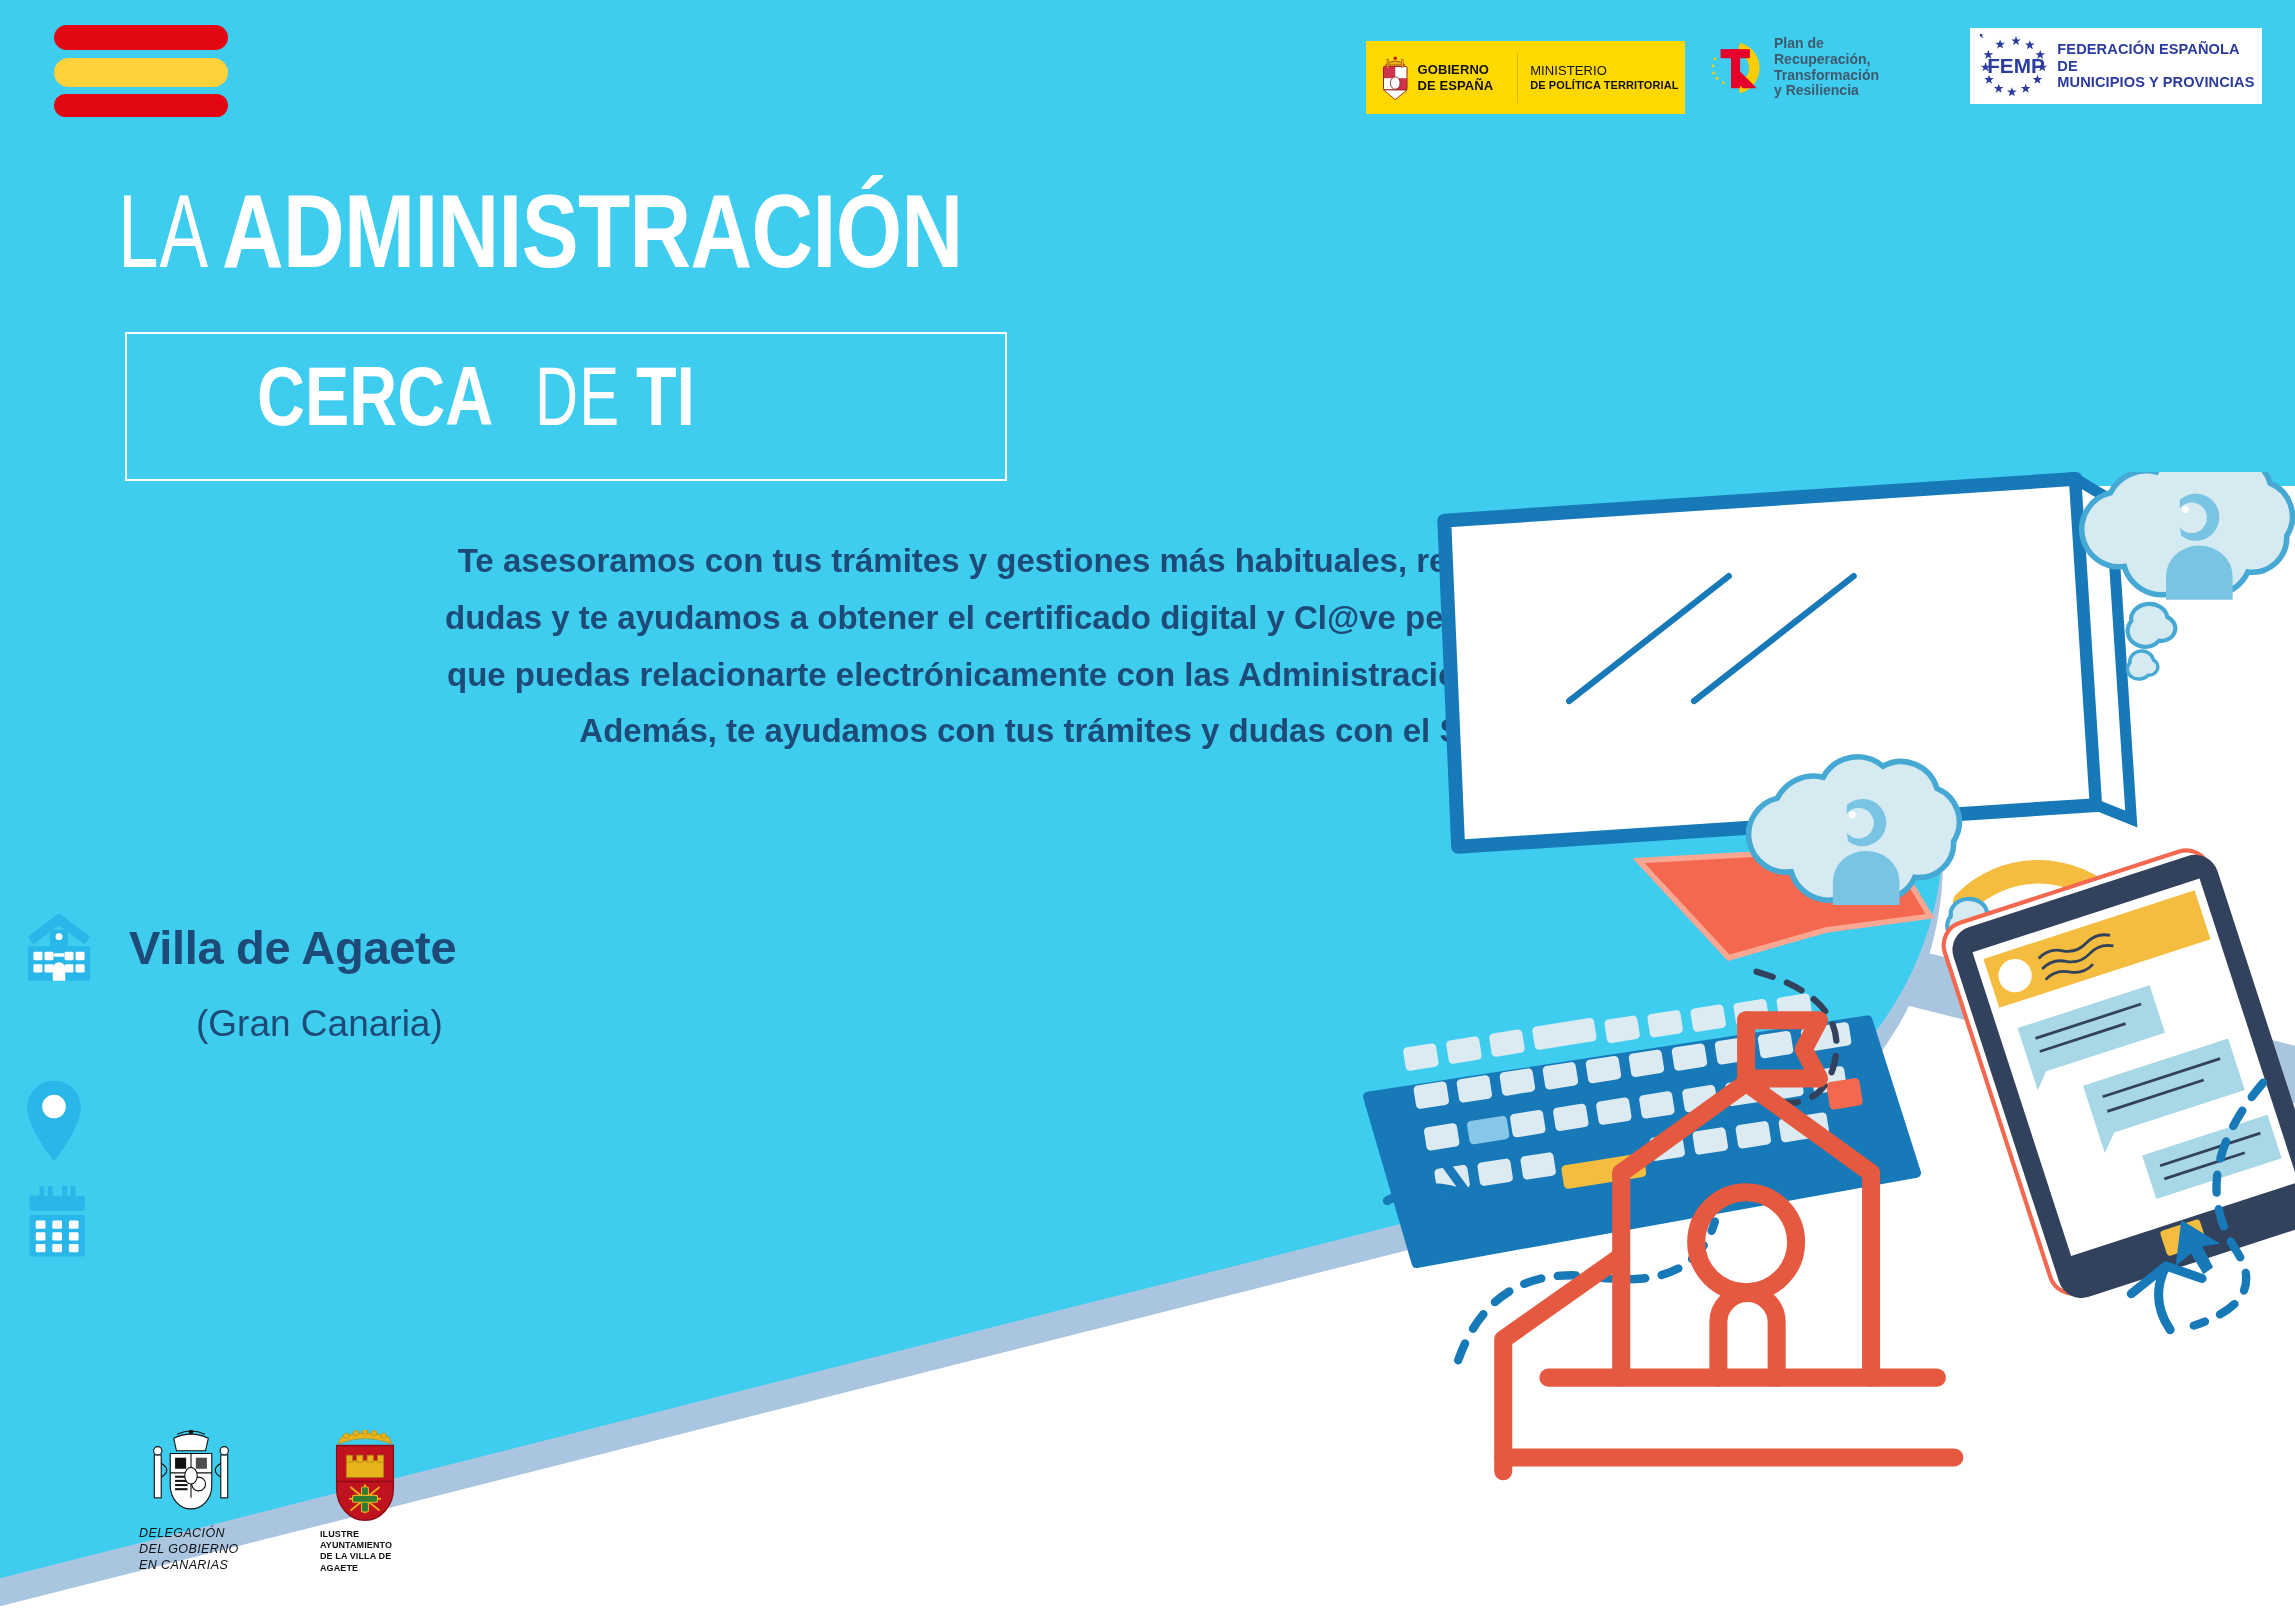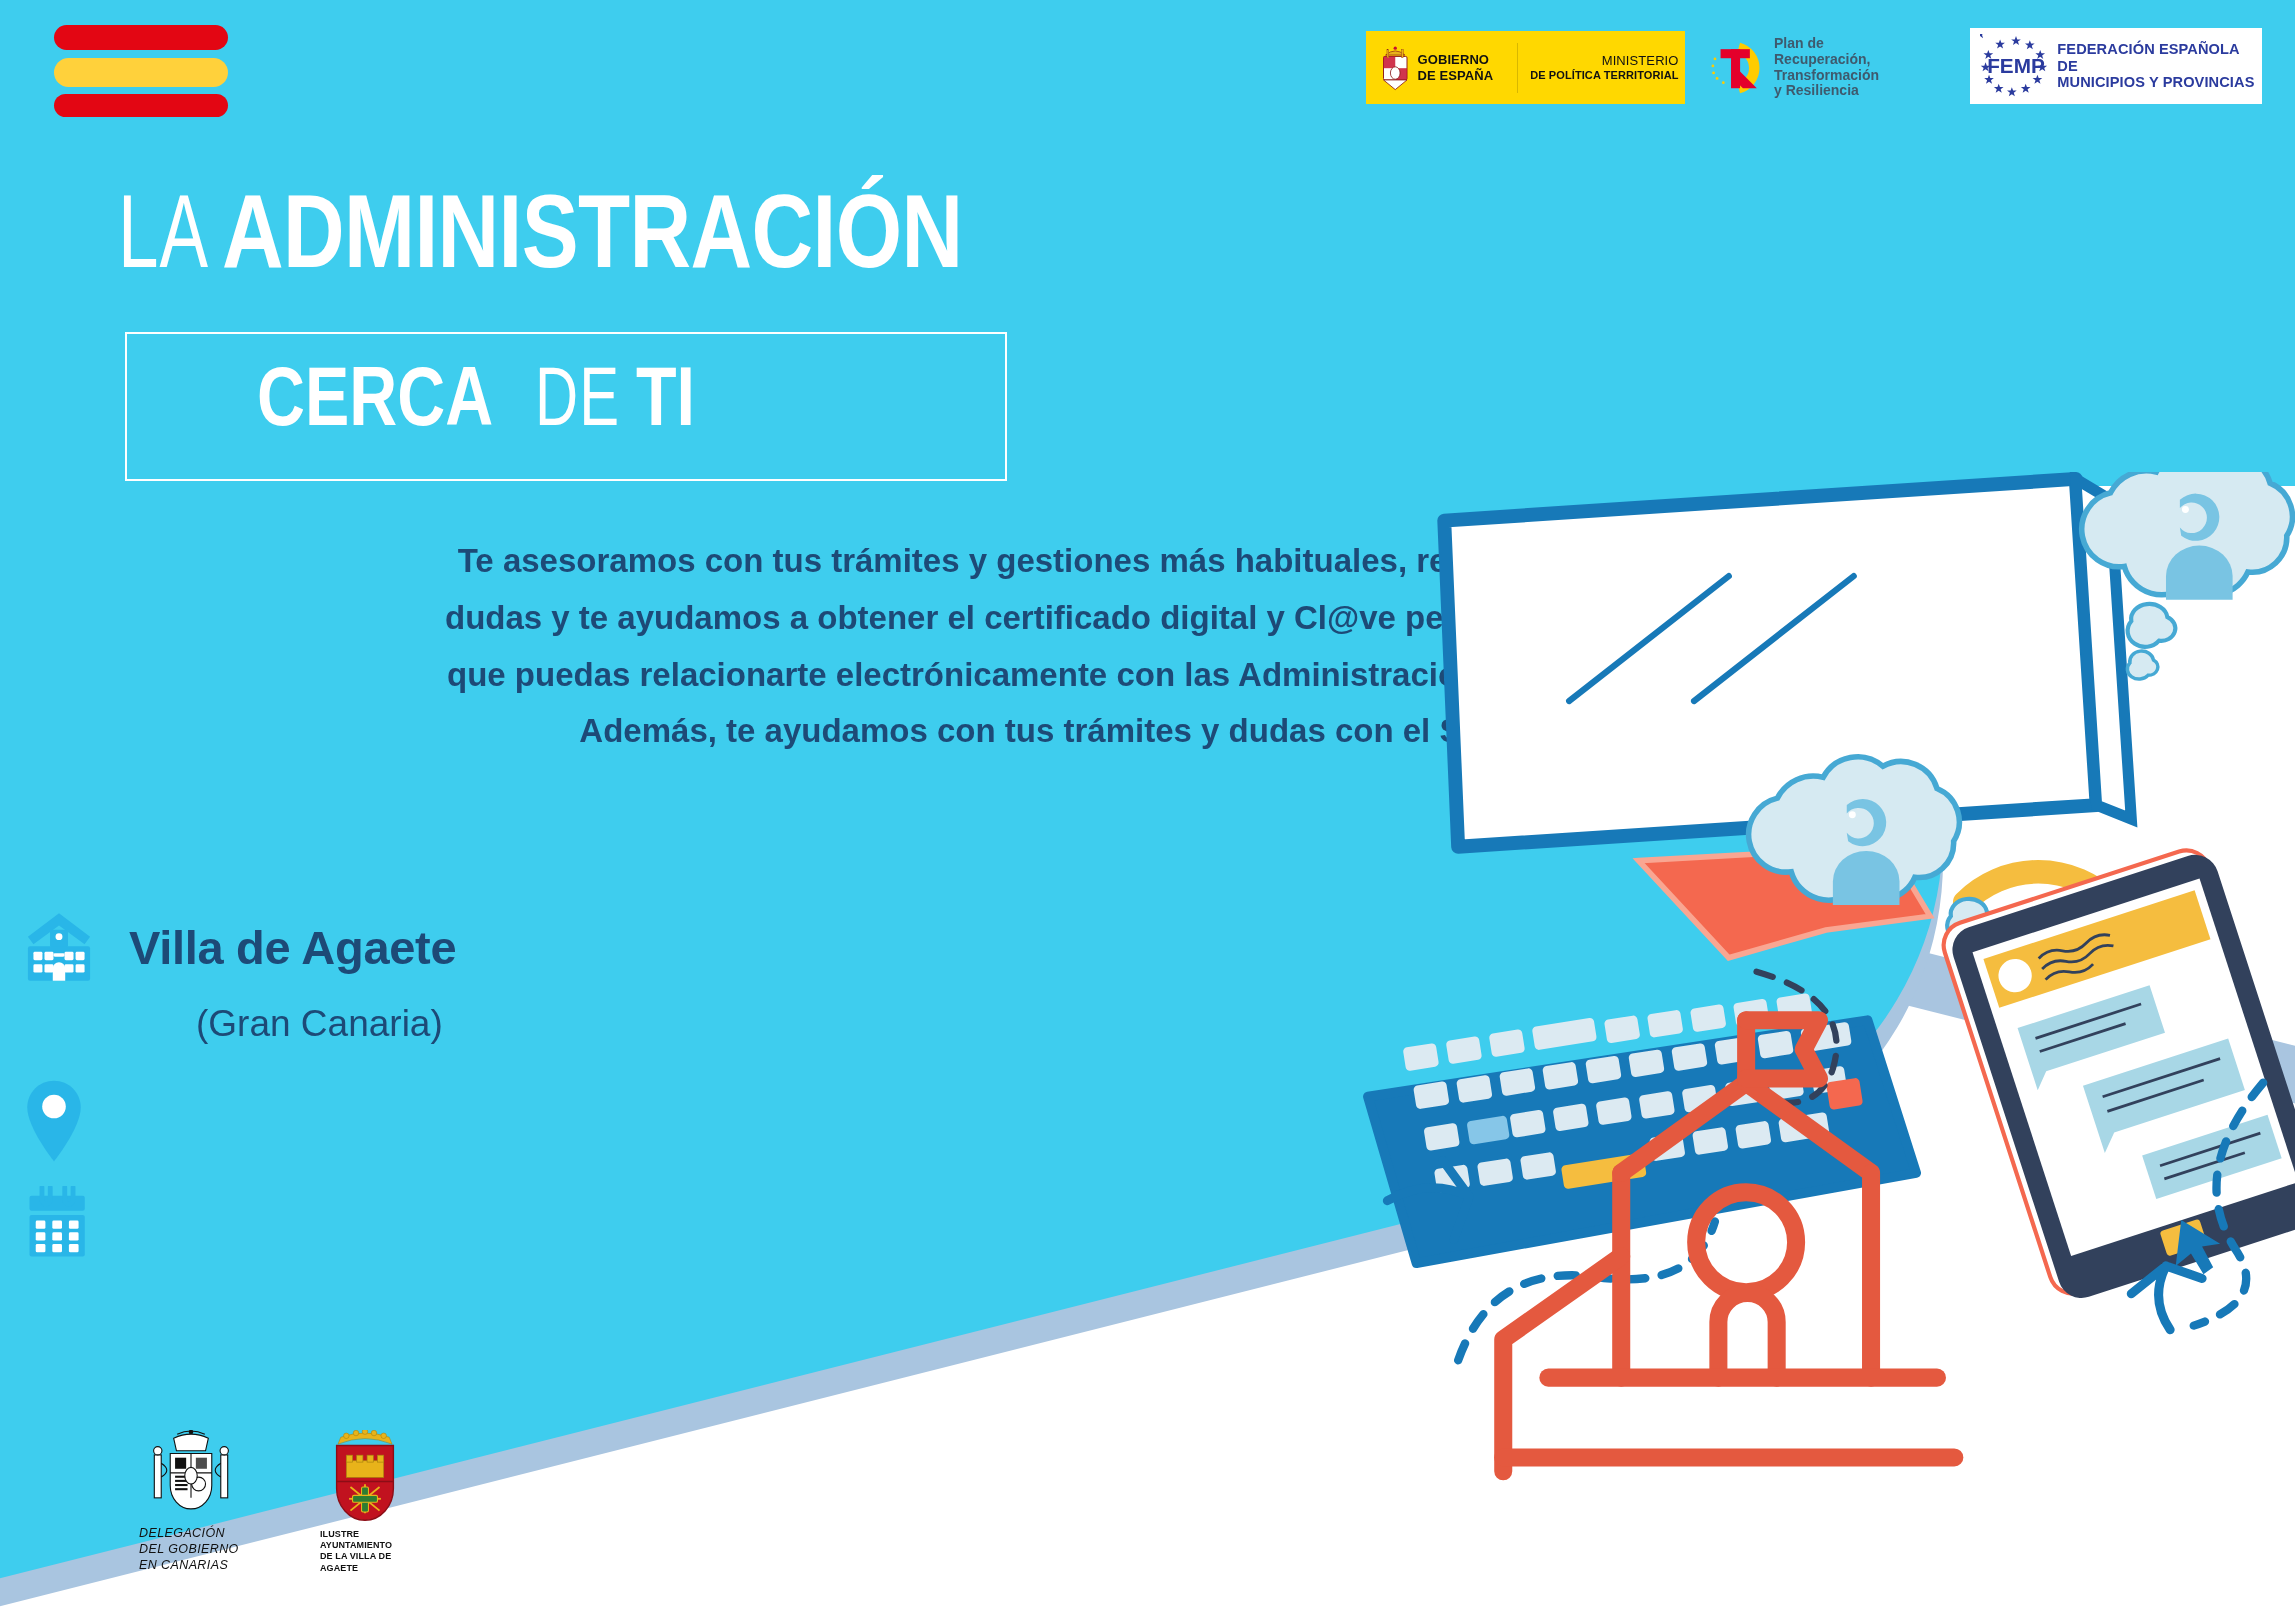--- a/index.html
+++ b/index.html
@@ -29,26 +29,26 @@
   }
 
   
   .flag-icon{position:absolute;left:54px;top:25px;width:180px;height:90px;}
   .flag-bar{position:absolute;left:0;width:174px;border-radius:15.3px;}
   .fb1{top:0;height:25px;background:#e30613;}
   .fb2{top:33px;height:29px;background:#ffd13b;}
   .fb3{top:69px;height:23px;background:#e30613;}
 
   .gob-logo{
-    position:absolute;left:1366px;top:31px;width:319px;height:73px;
+    position:absolute;left:1366px;top:41px;width:319px;height:73px;
     background:#ffd800;display:flex;align-items:center;
   }
   .gob-left{display:flex;align-items:center;gap:7px;padding-left:14px;width:151px;box-sizing:border-box;}
   .gob-divider{width:0.7px;height:50px;background:#d8b700;}
-  .gob-right{padding-left:12.5px;text-align:right;}
+  .gob-right{padding-left:12.5px;}
   .gob-txt{font-size:13px;line-height:1.18;font-weight:bold;color:#111;letter-spacing:0.1px;}
   .gob-txt small{font-size:11px;font-weight:bold;display:block;}
   .escudo{width:30.5px;height:47px;}
 
   .prtr-logo{position:absolute;left:1708px;top:33px;width:208px;height:69px;display:flex;align-items:center;gap:6px;}
   .prtr-mark{width:60px;height:60px;flex:0 0 auto;}
   .prtr-txt{font-size:14px;font-weight:bold;color:#3e5a6e;line-height:1.12;}
 
   .femp-logo{
     position:absolute;left:1970px;top:28px;width:292px;height:76px;background:#fff;

